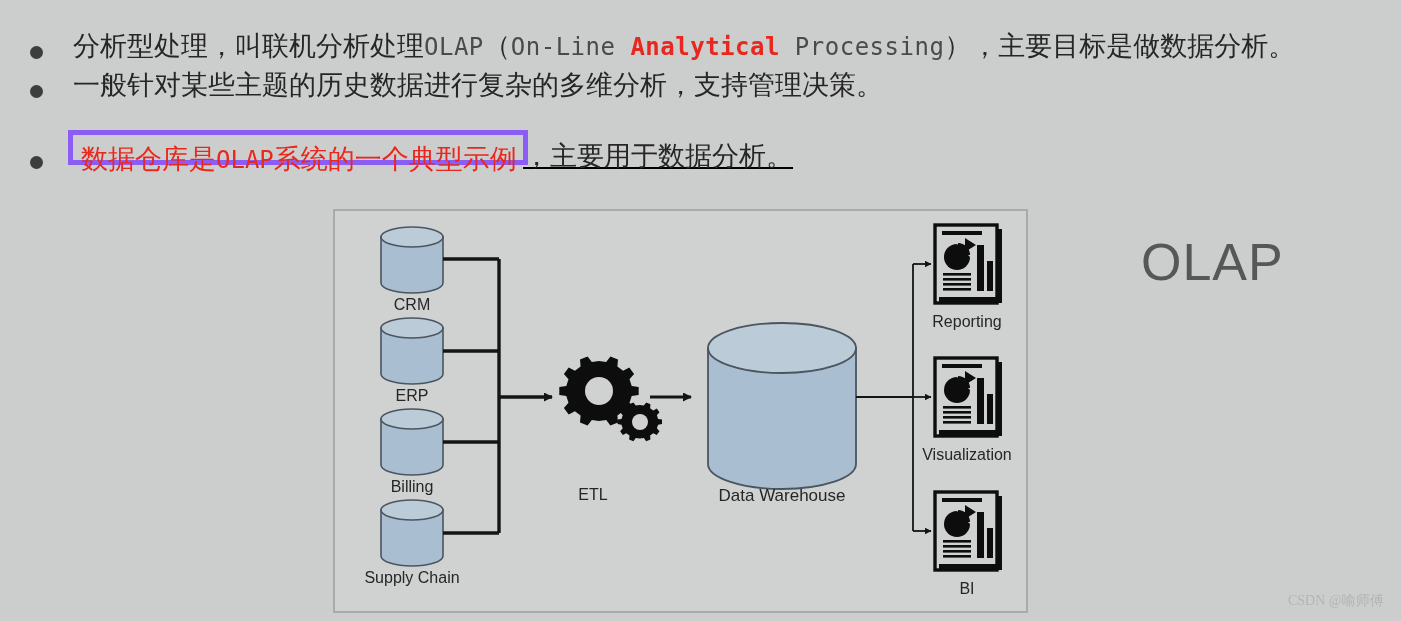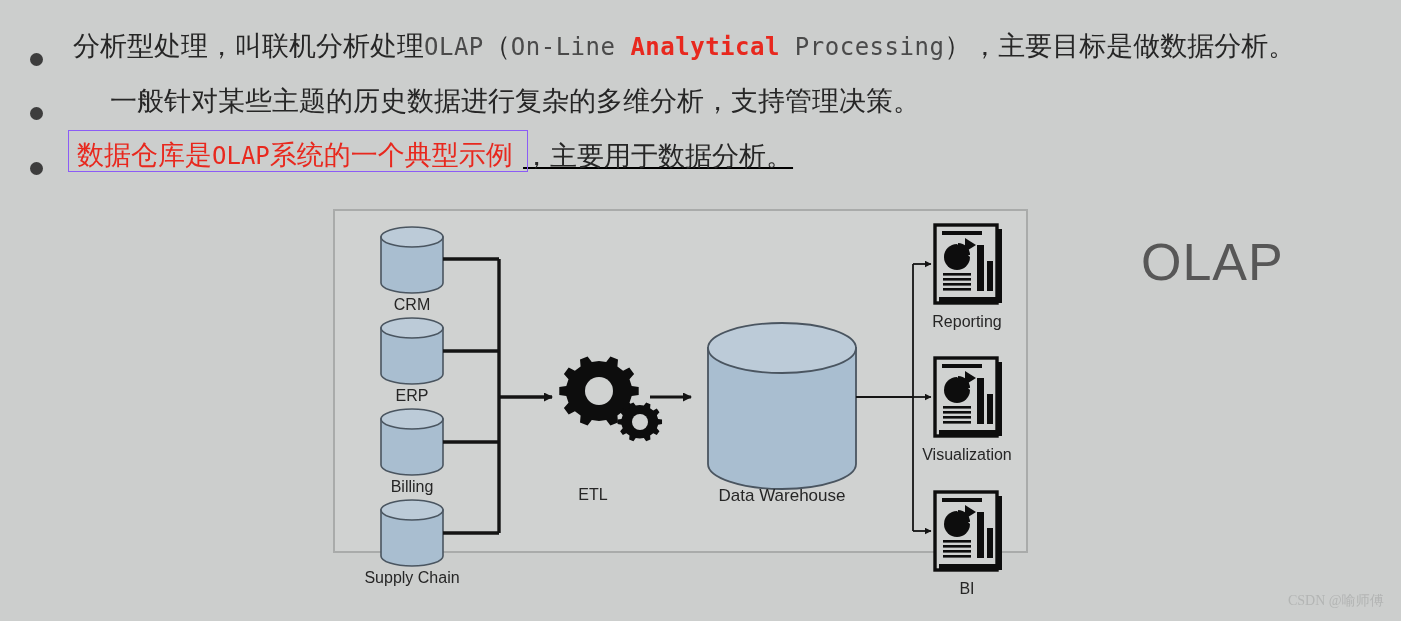--- a/index.html
+++ b/index.html
@@ -19,24 +19,24 @@
   .bullets {
     position: absolute;
     left: 0;
     top: 0;
     width: 1401px;
   }
   .bullet-row {
     position: absolute;
     left: 30px;
     display: flex;
-    align-items: flex-end;
+    align-items: center;
   }
   .bullet-row.r0 { top: 27px; }
-  .bullet-row.r1 { top: 82px; gap: 37px; }
+  .bullet-row.r1 { top: 66px; }
   .bullet-row.r2 { top: 137px; text-decoration: underline; }
 
   .bullet-dot {
     width: 13px;
     height: 13px;
     border-radius: 50%;
     background: #3d3d3d;
     margin-top: 12px;
     flex: 0 0 auto;
   }
@@ -62,41 +62,41 @@
     letter-spacing: 0.5px;
   }
   .paren { color: #2b2b2b; }
 
   
   .hl-box {
     position: absolute;
     left: 68px;
     top: 130px;
     width: 460px;
-    height: 42px;
-    border: 1px solid #8b5cf6;
+    height: 35px;
+    border: 5px solid #8b5cf6;
     box-sizing: border-box;
   }
   .hl-text {
     color: #e8281e;
     font-size: 27px;
   }
   .hl-text .mono-inline {
     font-family: "DejaVu Sans Mono", "Liberation Mono", monospace;
     font-size: 24px;
     color: #e8281e;
   }
 
   
   .diagram-panel {
     position: absolute;
     left: 333px;
     top: 209px;
     width: 695px;
-    height: 344px;
+    height: 404px;
     background: #d0d2d1;
     border: 2px solid #a9abaa;
     box-sizing: border-box;
   }
   .diagram-svg {
     position: absolute;
     left: 0;
     top: 0;
   }
 

